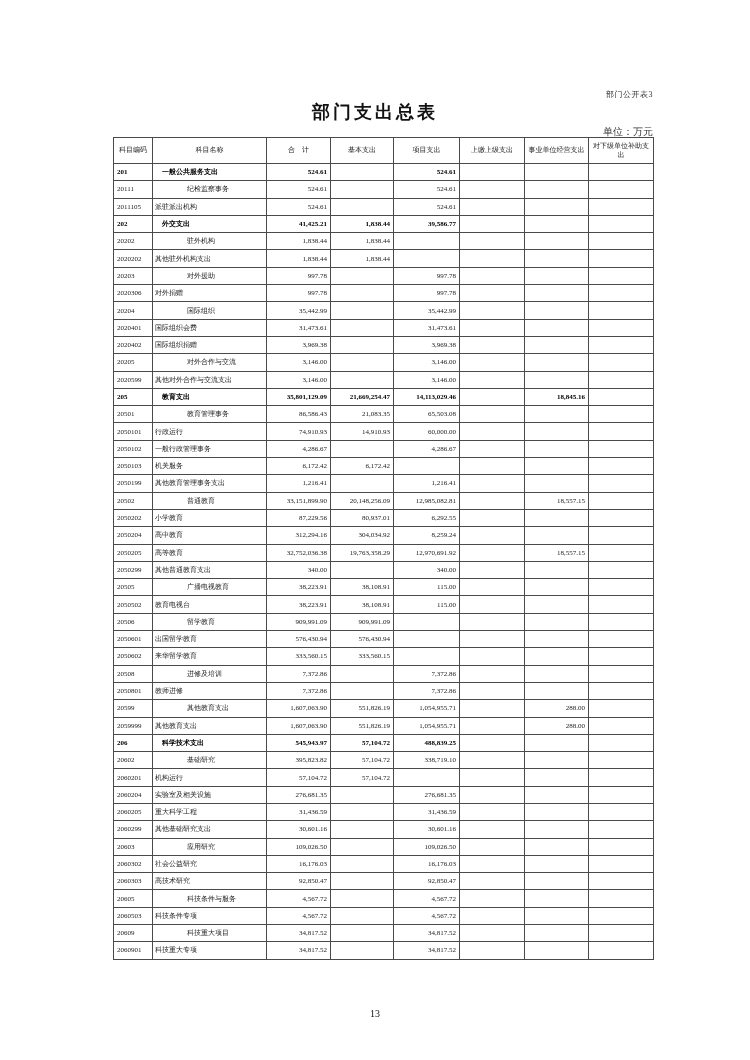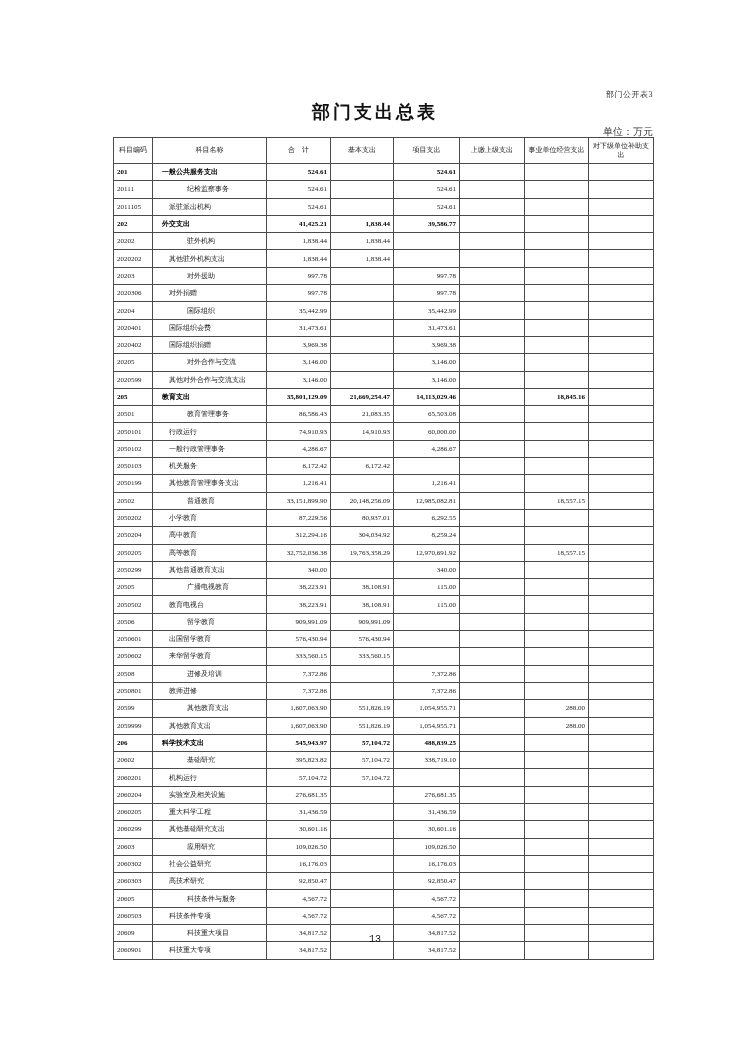--- a/index.html
+++ b/index.html
@@ -44,25 +44,25 @@
     word-break:break-all;
     padding:0 2px;
   }
   table.budget td{height:16.3px;vertical-align:middle;}
   td.c-code{text-align:left;padding-left:2px;}
   td.c-name{text-align:left;}
   td.c-num{text-align:right;padding-right:4px;}
   tr.lvl1 td{font-weight:bold;color:#000;}
   tr.lvl1 td.c-name{padding-left:9px;}
   tr.lvl2 td.c-name{padding-left:34px;}
-  tr.lvl3 td.c-name{padding-left:16px;}
+  tr.lvl3 td.c-name{padding-left:2px;}
   .page-number{
-    position:absolute;top:934px;left:0;width:100%;
+    position:absolute;top:1008px;left:0;width:100%;
     text-align:center;font-size:10px;color:#111;
-    font-family:Liberation Mono, monospace;
+    font-family:Liberation Serif, serif;
   }
 </style>
 </head>
 <body>
 
 <div class="page">
 
   <div class="doc-label">部门公开表3</div>
 
   <div class="title">部门支出总表</div>

